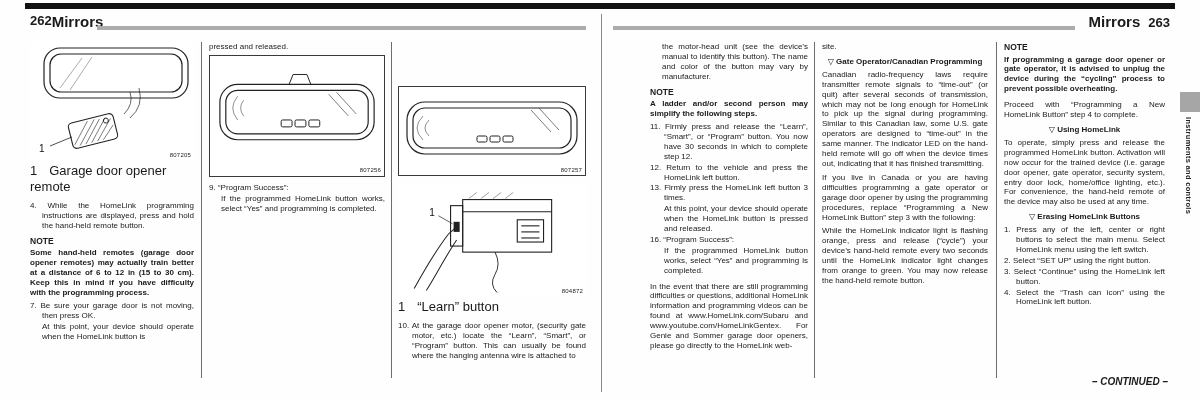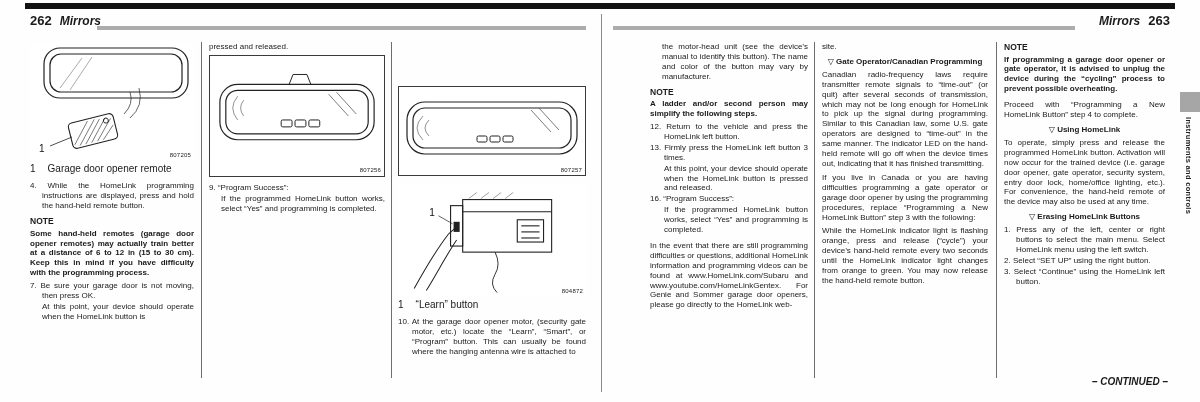--- a/index.html
+++ b/index.html
@@ -3,24 +3,24 @@
 <meta charset="utf-8">
 <style>
   * { margin:0; padding:0; box-sizing:border-box; }
   html,body { background:#ffffff; }
   body { font-family:"Liberation Sans","DejaVu Sans",sans-serif; color:#1a1a1a; }
 
   .canvas { position:relative; width:1200px; height:402px; background:#fefefe; overflow:hidden; }
 
   .edge-bar { position:absolute; top:3px; left:25px; width:1150px; height:6px; background:#121212; }
 
-  .hdr-left { position:absolute; left:30px; top:13px; display:flex; align-items:flex-end; gap:8px; }
+  .hdr-left { position:absolute; left:30px; top:13px; display:flex; align-items:flex-start; }
   .hdr-right { position:absolute; right:30px; top:13px; display:flex; align-items:baseline; gap:8px; }
   .pgnum { font-size:13px; font-weight:700; }
-  .sec { font-size:12px; font-weight:700; font-style:italic; }
+  .sec { font-size:15px; font-weight:700; }
   .hdr-bar { position:absolute; top:26px; height:4px; background:#acacac; }
   .hdr-bar.l { left:97px; width:489px; }
   .hdr-bar.r { left:613px; width:462px; }
 
   .vrule { position:absolute; top:42px; height:336px; width:1px; background:#6d6d6d; }
   .gutter { position:absolute; left:601px; top:14px; height:378px; width:1px; background:#8a8a8a; }
 
   .col { position:absolute; top:42px; font-size:8px; line-height:1.24; text-align:justify; }
   .c1L { left:30px;  width:164px; }
   .c2L { left:209px; width:176px; }
@@ -36,21 +36,21 @@
   .note-h { font-weight:700; font-size:8.5px; margin:5px 0 2px !important; text-align:left; }
   .note-h.first { margin-top:0 !important; }
   .note-b { font-weight:700; margin-bottom:3px !important; }
   .subh { font-weight:700; text-align:center; margin:5px 2px 3px !important; }
   .gap-top { margin-top:6px !important; }
 
   .fig { position:relative; margin:0 0 3px 0; background:#fff; }
   .fig.boxed { border:1px solid #3a3a3a; }
   .fig svg { display:block; width:100%; height:100%; }
   .figcode { position:absolute; right:3px; bottom:1px; font-size:6px; letter-spacing:.2px; color:#222; }
-  .figcap { font-size:10px; text-align:left; margin:2px 0 6px 0 !important; }
+  .figcap { font-size:13px; text-align:left; margin:2px 0 6px 0 !important; }
   .capgap { margin-left:12px; }
 
   .tab-marker { position:absolute; left:1180px; top:92px; width:20px; height:20px; background:#a6a6a6; }
   .tab-label { position:absolute; left:1184px; top:117px; writing-mode:vertical-rl; font-size:7.5px; font-weight:700; letter-spacing:.3px; color:#222; white-space:nowrap; }
 
   .continued { position:absolute; right:32px; top:376px; font-size:10px; font-weight:700; font-style:italic; }
 
   svg text { font-family:"Liberation Sans","DejaVu Sans",sans-serif; fill:#111; }
 </style>
 </head>
@@ -198,20 +198,21 @@
       <span class="figcode">804872</span>
     </div>
     <p class="figcap"><span>1</span><span class="capgap">“Learn” button</span></p>
     <p class="step" style="padding-left:14px; text-indent:-14px;">10. At the garage door opener motor, (security gate motor, etc.) locate the “Learn”, “Smart”, or “Program” button. This can usually be found where the hanging antenna wire is attached to</p>
   </div>
 
   <div class="col c1R">
     <p class="stepc body">the motor-head unit (see the device’s manual to identify this button). The name and color of the button may vary by manufacturer.</p>
     <p class="note-h">NOTE</p>
     <p class="note-b">A ladder and/or second person may simplify the following steps.</p>
+    <p class="step" style="padding-left:14px; text-indent:-14px;">11. Firmly press and release the “Learn”, “Smart”, or “Program” button. You now have 30 seconds in which to complete step 12.</p>
     <p class="step" style="padding-left:14px; text-indent:-14px;">12. Return to the vehicle and press the HomeLink left button.</p>
     <p class="step" style="padding-left:14px; text-indent:-14px;">13. Firmly press the HomeLink left button 3 times.</p>
     <p class="stepc" style="padding-left:14px;">At this point, your device should operate when the HomeLink button is pressed and released.</p>
     <p class="step" style="padding-left:14px; text-indent:-14px;">16. “Program Success”:</p>
     <p class="stepc" style="padding-left:14px;">If the programmed HomeLink button works, select “Yes” and programming is completed.</p>
     <p class="gap-top">In the event that there are still programming difficulties or questions, additional HomeLink information and programming videos can be found at www.HomeLink.com/Subaru and www.youtube.com/HomeLinkGentex. For Genie and Sommer garage door openers, please go directly to the HomeLink web-</p>
   </div>
 
   <div class="col c2R">
     <p>site.</p>
@@ -224,20 +225,21 @@
   <div class="col c3R">
     <p class="note-h first">NOTE</p>
     <p class="note-b">If programming a garage door opener or gate operator, it is advised to unplug the device during the “cycling” process to prevent possible overheating.</p>
     <p class="body gap-top">Proceed with “Programming a New HomeLink Button” step 4 to complete.</p>
     <p class="subh">▽ Using HomeLink</p>
     <p class="body">To operate, simply press and release the programmed HomeLink button. Activation will now occur for the trained device (i.e. garage door opener, gate operator, security system, entry door lock, home/office lighting, etc.). For convenience, the hand-held remote of the device may also be used at any time.</p>
     <p class="subh">▽ Erasing HomeLink Buttons</p>
     <p class="step">1. Press any of the left, center or right buttons to select the main menu. Select HomeLink menu using the left switch.</p>
     <p class="step">2. Select “SET UP” using the right button.</p>
     <p class="step">3. Select “Continue” using the HomeLink left button.</p>
+    <p class="step">4. Select the “Trash can icon” using the HomeLink left button.</p>
   </div>
 
   <div class="tab-marker"></div>
   <div class="tab-label">Instruments and controls</div>
 
   <div class="continued">– CONTINUED –</div>
 
 </div>
 
 </body></html>

